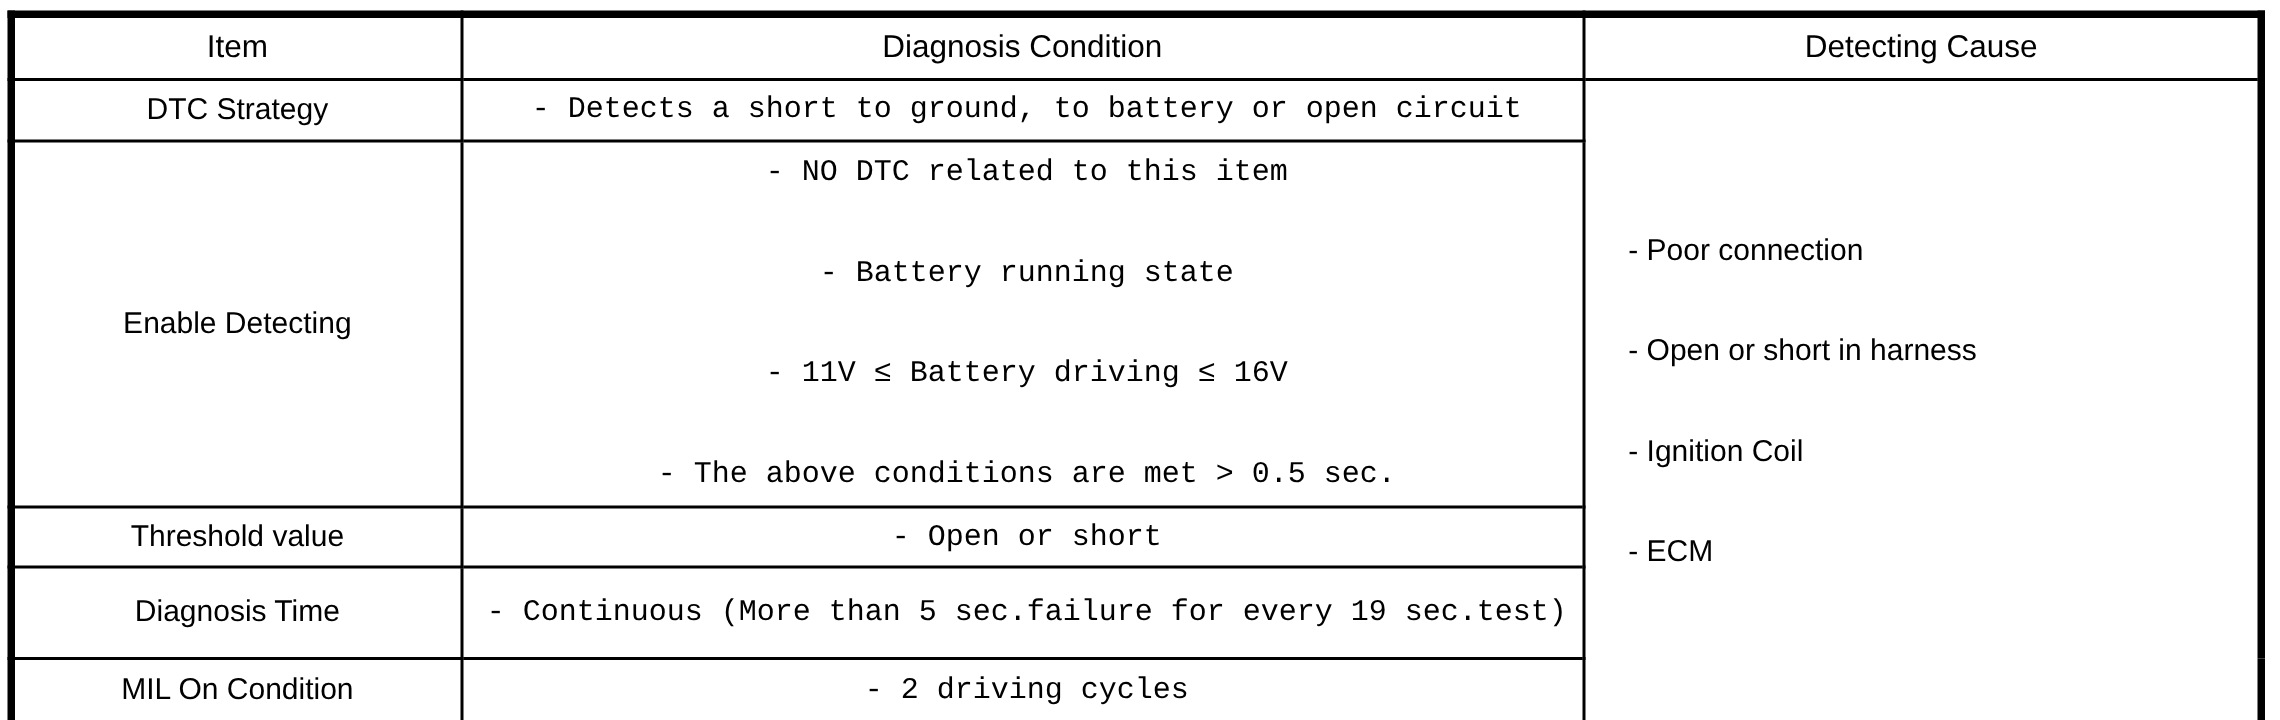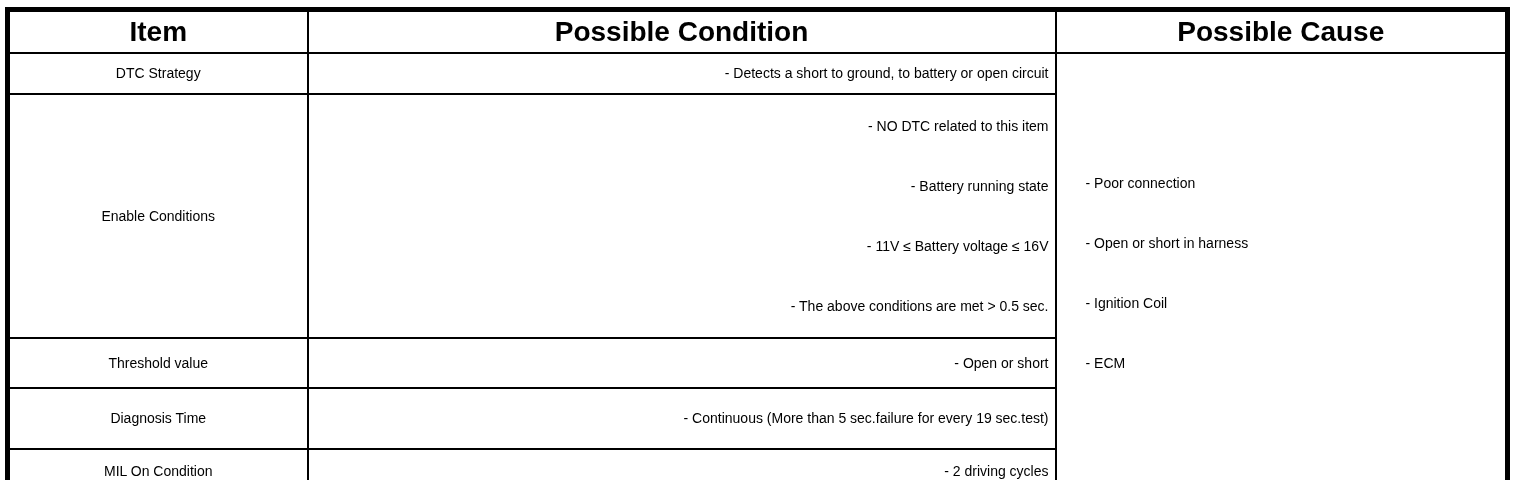--- a/index.html
+++ b/index.html
@@ -16,104 +16,105 @@
     border-collapse: collapse;
     table-layout: fixed;
     width: 1505px;
     margin: 7px 0 0 5px;
     border: 5px solid #000000;
     background: #ffffff;
   }
 
   th, td {
     border: 2px solid #000000;
-    font-size: 14px;
+    font-size: 20px;
     line-height: 1.15;
     overflow: hidden;
     vertical-align: middle;
     padding: 0;
   }
 
   th.header-cell {
-    font-weight: bold;
-    font-size: 28px;
+    font-weight: normal;
+    font-size: 21px;
     text-align: center;
     height: 40px;
   }
 
   td.item-cell {
     text-align: center;
   }
 
   td.cond-cell {
-    text-align: right;
+    text-align: center;
     padding-left: 12px;
     padding-right: 6px;
+    font-family: Liberation Mono, monospace;
   }
 
   td.cause-cell {
     text-align: left;
     padding-left: 29px;
     padding-right: 6px;
   }
 
   .stack {
     display: flex;
     flex-direction: column;
     gap: 44px;
   }
 
   tr.r-header   { height: 40px; }
   tr.r-dtc      { height: 41px; }
   tr.r-enable   { height: 244px; }
-  tr.r-thresh   { height: 50px; }
+  tr.r-thresh   { height: 40px; }
   tr.r-diag     { height: 61px; }
   tr.r-mil      { height: 45px; }
 </style>
 </head>
 <body>
 
 <table class="spec-table">
   <colgroup>
     <col style="width: 300px">
     <col style="width: 748px">
     <col>
   </colgroup>
 
   <tbody>
       <tr class="r-header">
     <th class="header-cell">Item</th>
-    <th class="header-cell">Possible Condition</th>
-    <th class="header-cell">Possible Cause</th>
+    <th class="header-cell">Diagnosis Condition</th>
+    <th class="header-cell">Detecting Cause</th>
   </tr>
 
   <tr class="r-dtc">
     <td class="item-cell">DTC Strategy</td>
     <td class="cond-cell">
       <div class="stack">
         <div>- Detects a short to ground, to battery or open circuit</div>
       </div>
     </td>
     <td class="cause-cell" rowspan="5">
       <div class="stack">
         <div>- Poor connection</div>
         <div>- Open or short in harness</div>
         <div>- Ignition Coil</div>
         <div>- ECM</div>
       </div>
     </td>
   </tr>
 
   <tr class="r-enable">
-    <td class="item-cell">Enable Conditions</td>
+    <td class="item-cell">Enable Detecting</td>
     <td class="cond-cell">
       <div class="stack">
         <div>- NO DTC related to this item</div>
         <div>- Battery running state</div>
-        <div>- 11V ≤ Battery voltage ≤ 16V</div>
+        <div>- 11V ≤ Battery driving ≤ 16V</div>
         <div>- The above conditions are met &gt; 0.5 sec.</div>
       </div>
     </td>
   </tr>
 
   <tr class="r-thresh">
     <td class="item-cell">Threshold value</td>
     <td class="cond-cell">
       <div class="stack">
         <div>- Open or short</div>

